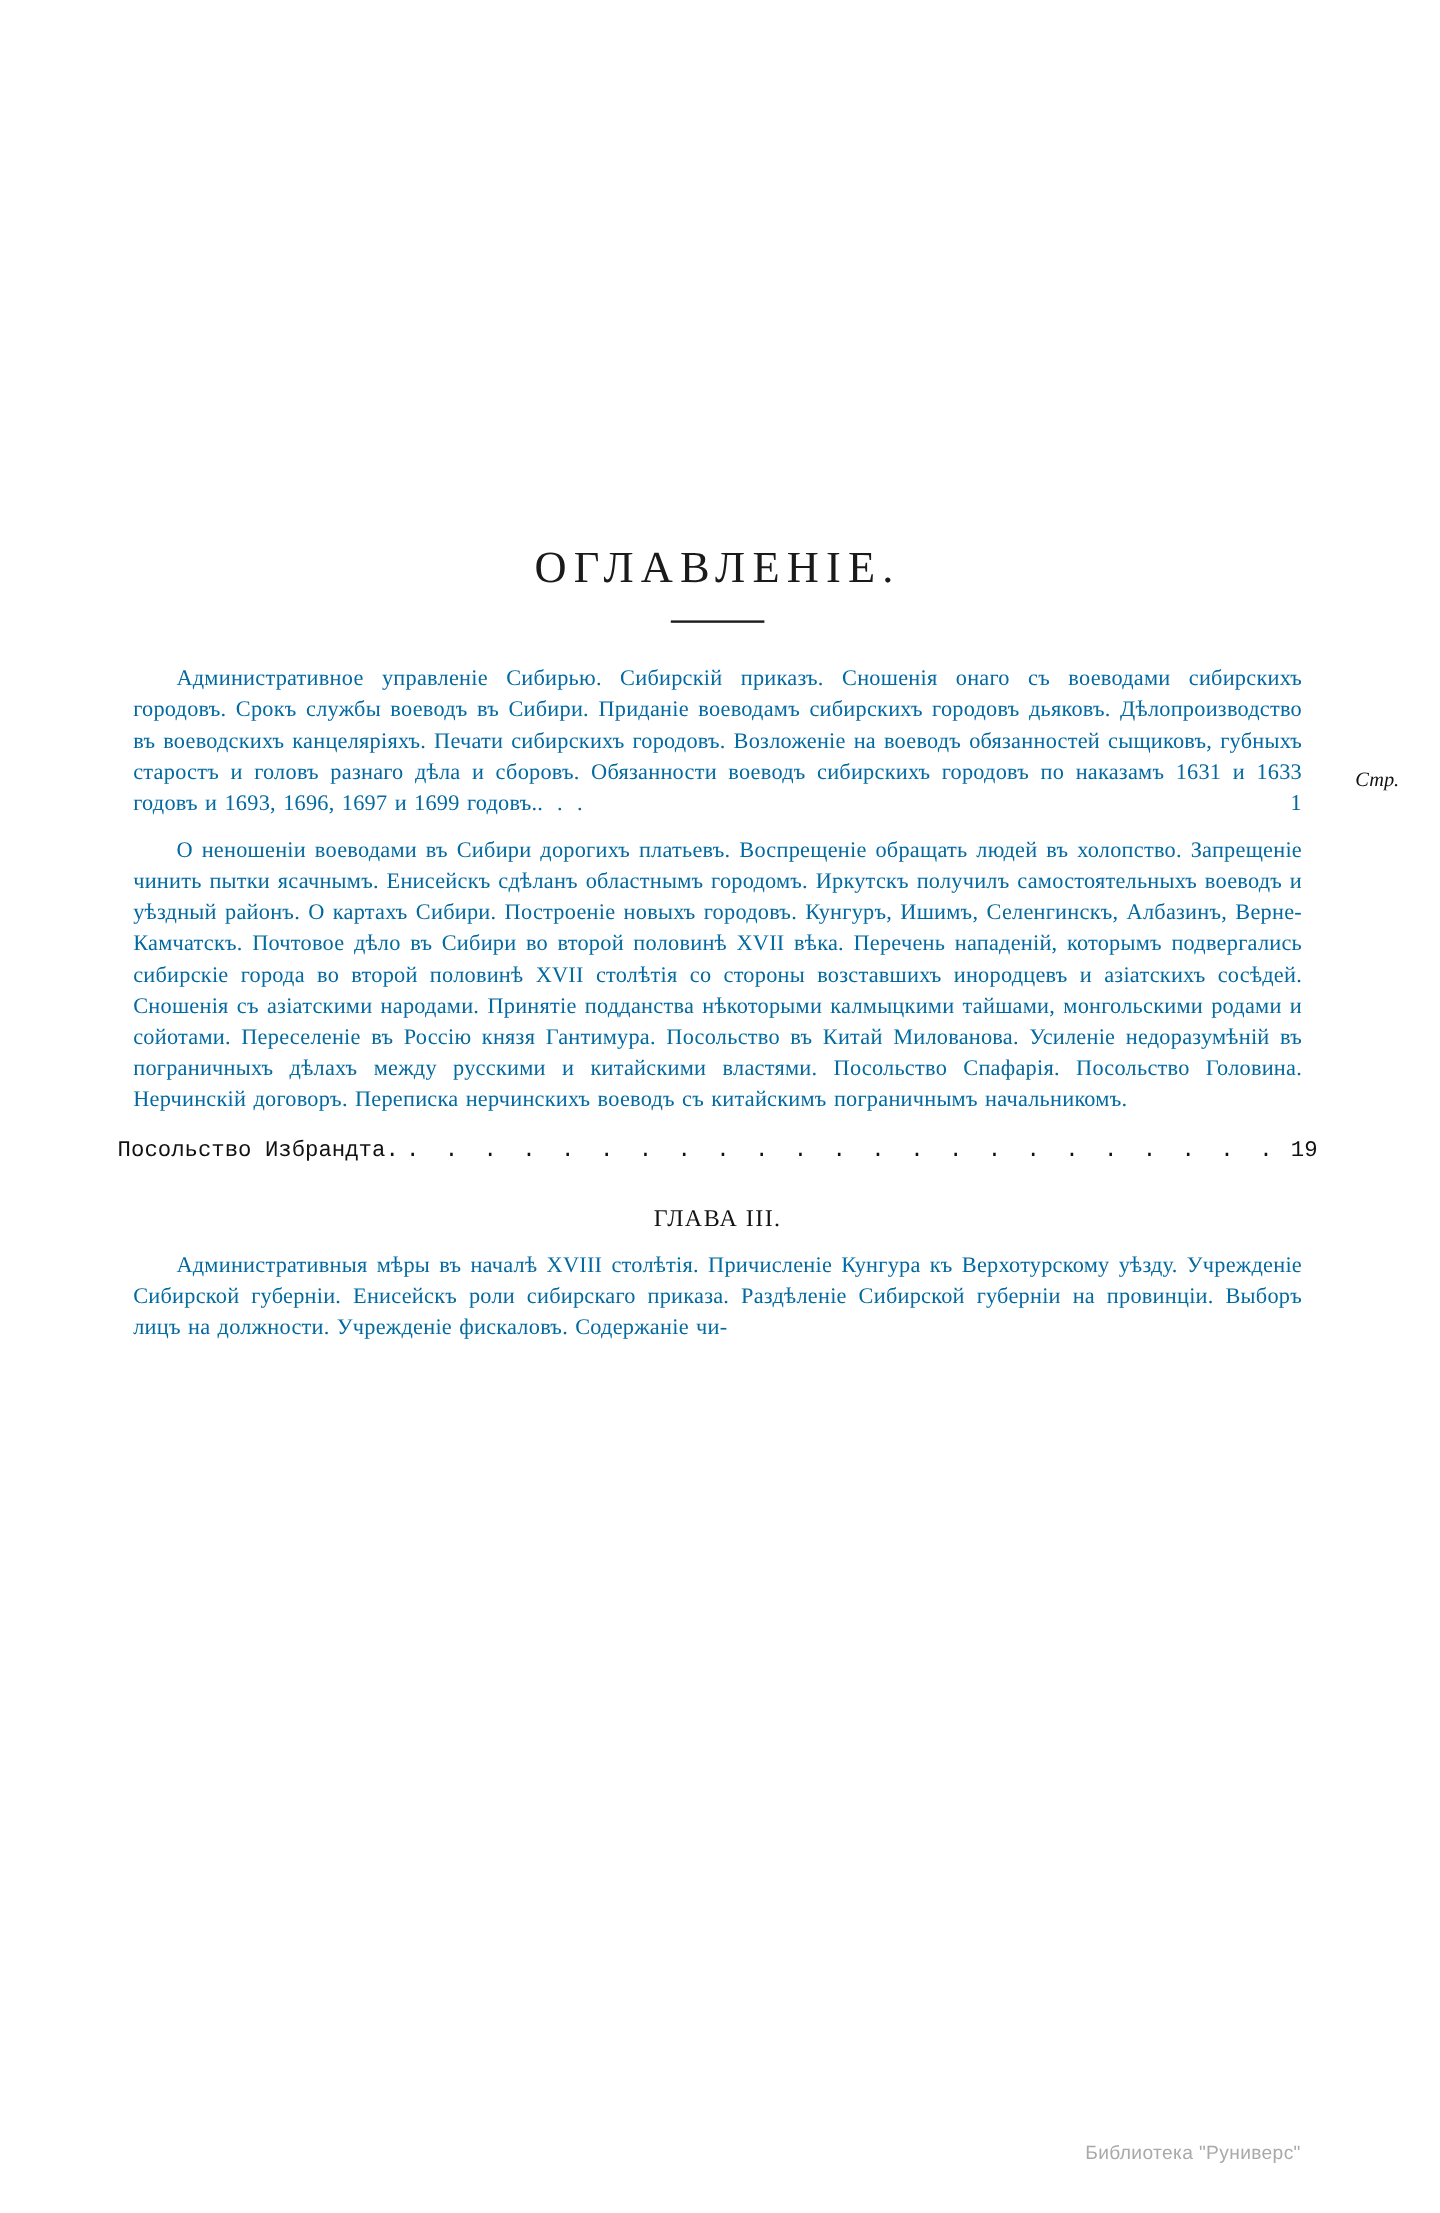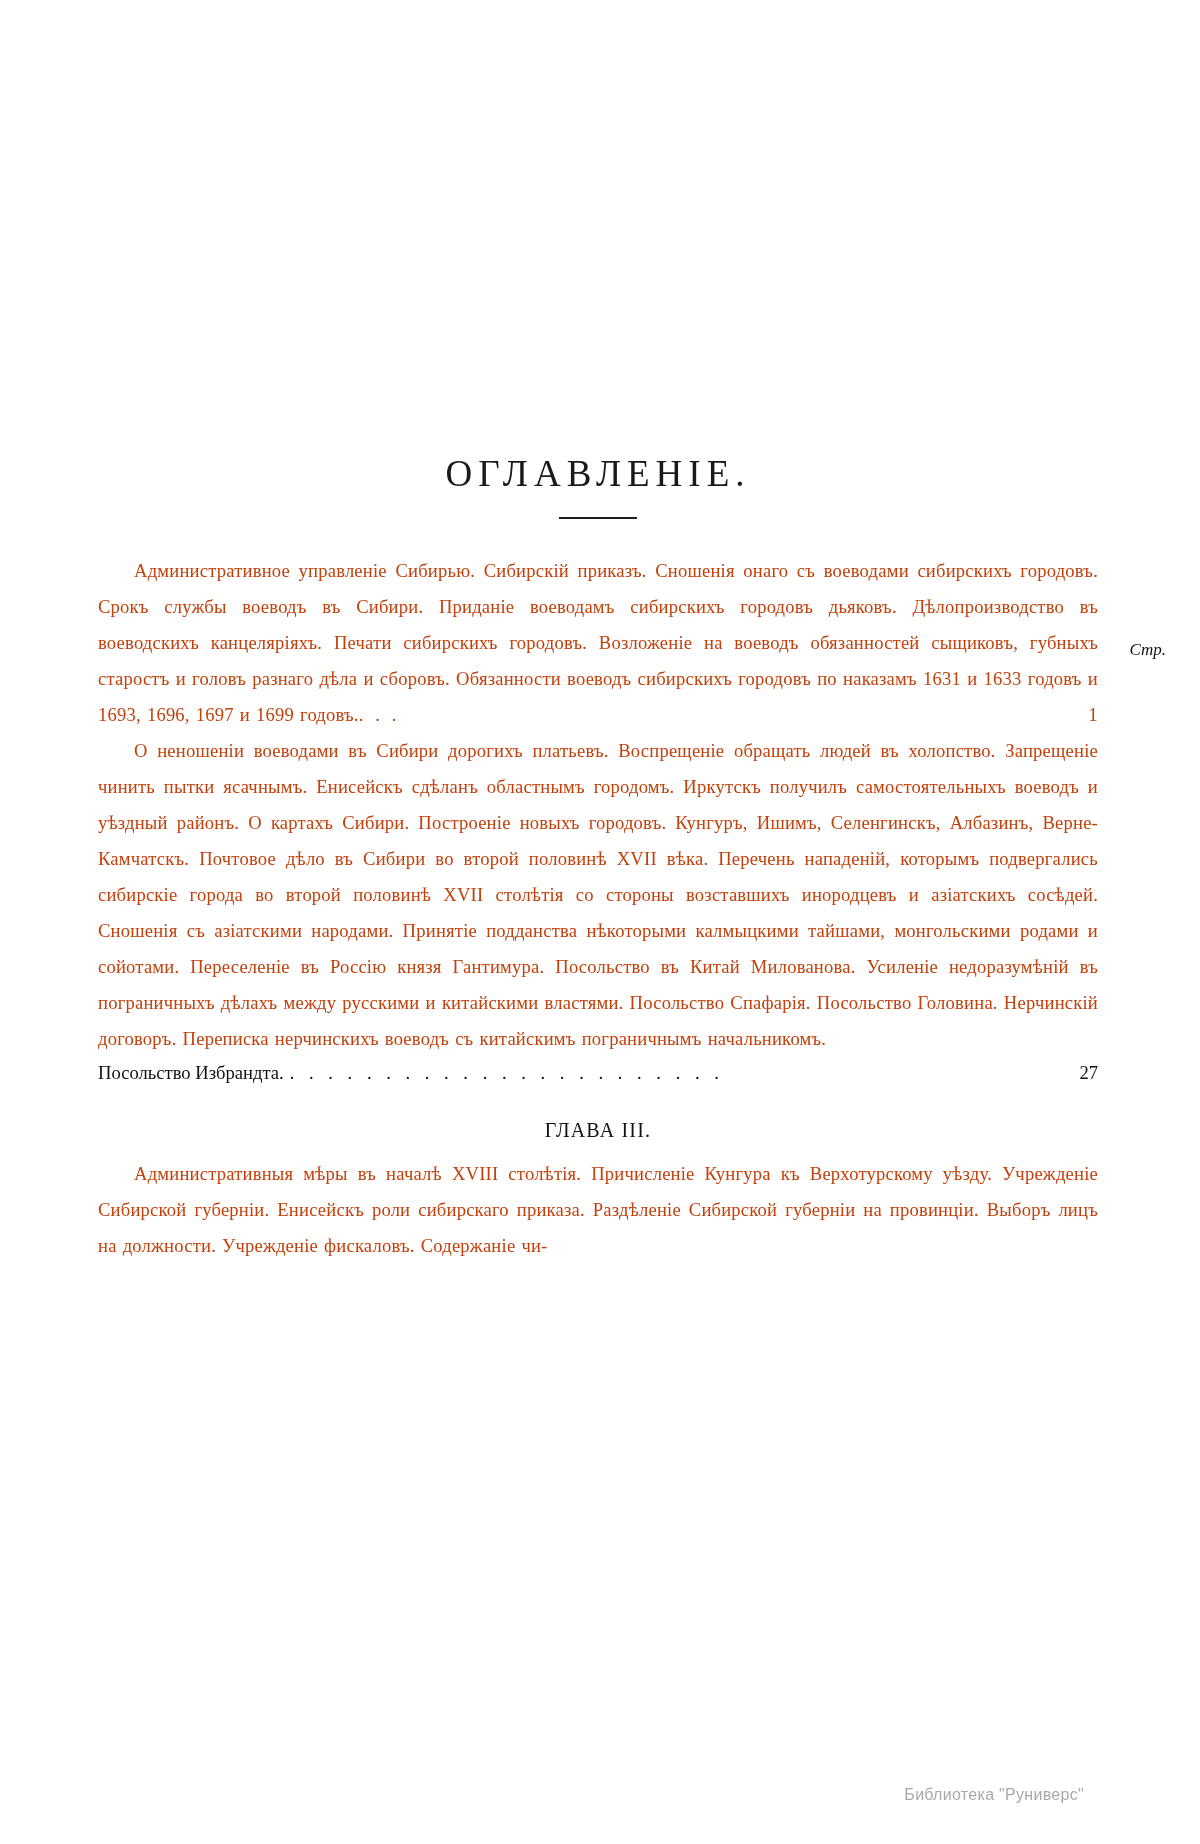--- a/index.html
+++ b/index.html
@@ -55,46 +55,47 @@
     position: absolute;
     right: 10px;
     top: 640px;
     font-size: 17px;
     font-style: italic;
     font-family: "Liberation Serif", serif;
     color: #111;
   }
   .para {
     font-size: 18.6px;
-    line-height: 36px;
+    line-height: 26px;
     text-align: justify;
     text-justify: inter-word;
     text-indent: 36px;
-    margin: 0;
-    color: #c2410c;
+    margin: 13px;
+    color: #0369a1;
     letter-spacing: 0.2px;
     word-spacing: 1.2px;
   }
   .leader-line {
     display: inline;
     letter-spacing: 3px;
   }
   .pagenum {
     float: right;
     font-size: 19px;
     margin-left: 6px;
   }
   .entry {
     position: relative;
   }
   .entry-last-line {
     display: flex;
     align-items: baseline;
     font-size: 18.6px;
     line-height: 31.5px;
+    font-family: Liberation Mono, monospace;
   }
   .entry-last-line .txt { white-space: nowrap; }
   .entry-last-line .dots {
     flex: 1 1 auto;
     overflow: hidden;
     white-space: nowrap;
     letter-spacing: 5px;
     padding: 0 6px;
     color: #101010;
   }
@@ -127,21 +128,21 @@
     <div class="entry">
       <p class="para"><span>Административное управленіе Сибирью. Сибирскій приказъ. Сношенія онаго съ воеводами сибирскихъ городовъ. Срокъ службы воеводъ въ Сибири. Приданіе воеводамъ сибирскихъ городовъ дьяковъ. Дѣлопроизводство въ воеводскихъ канцеляріяхъ. Печати сибирскихъ городовъ. Возложеніе на воеводъ обязанностей сыщиковъ, губныхъ старостъ и головъ разнаго дѣла и сборовъ. Обязанности воеводъ сибирскихъ городовъ по наказамъ 1631 и 1633 годовъ и 1693, 1696, 1697 и 1699 годовъ.</span><span class="pagenum">1</span><span class="leader-line">. . .</span></p>
     </div>
 
 
     <div class="entry">
       <p class="para">О неношеніи воеводами въ Сибири дорогихъ платьевъ. Воспрещеніе обращать людей въ холопство. Запрещеніе чинить пытки ясачнымъ. Енисейскъ сдѣланъ областнымъ городомъ. Иркутскъ получилъ самостоятельныхъ воеводъ и уѣздный районъ. О картахъ Сибири. Построеніе новыхъ городовъ. Кунгуръ, Ишимъ, Селенгинскъ, Албазинъ, Верне-Камчатскъ. Почтовое дѣло въ Сибири во второй половинѣ XVII вѣка. Перечень нападеній, которымъ подвергались сибирскіе города во второй половинѣ XVII столѣтія со стороны возставшихъ инородцевъ и азіатскихъ сосѣдей. Сношенія съ азіатскими народами. Принятіе подданства нѣкоторыми калмыцкими тайшами, монгольскими родами и сойотами. Переселеніе въ Россію князя Гантимура. Посольство въ Китай Милованова. Усиленіе недоразумѣній въ пограничныхъ дѣлахъ между русскими и китайскими властями. Посольство Спафарія. Посольство Головина. Нерчинскій договоръ. Переписка нерчинскихъ воеводъ съ китайскимъ пограничнымъ начальникомъ.</p>
       <div class="entry-last-line">
         <span class="txt">Посольство Избрандта.</span>
         <span class="dots">. . . . . . . . . . . . . . . . . . . . . . .</span>
-        <span class="num">27</span>
+        <span class="num">19</span>
       </div>
     </div>
 
     <div class="chapter-head">ГЛАВА III.</div>
 
     <div class="entry">
       <p class="para">Административныя мѣры въ началѣ XVIII столѣтія. Причисленіе Кунгура къ Верхотурскому уѣзду. Учрежденіе Сибирской губерніи. Енисейскъ роли сибирскаго приказа. Раздѣленіе Сибирской губерніи на провинціи. Выборъ лицъ на должности. Учрежденіе фискаловъ. Содержаніе чи-</p>
     </div>
 
   </div>

